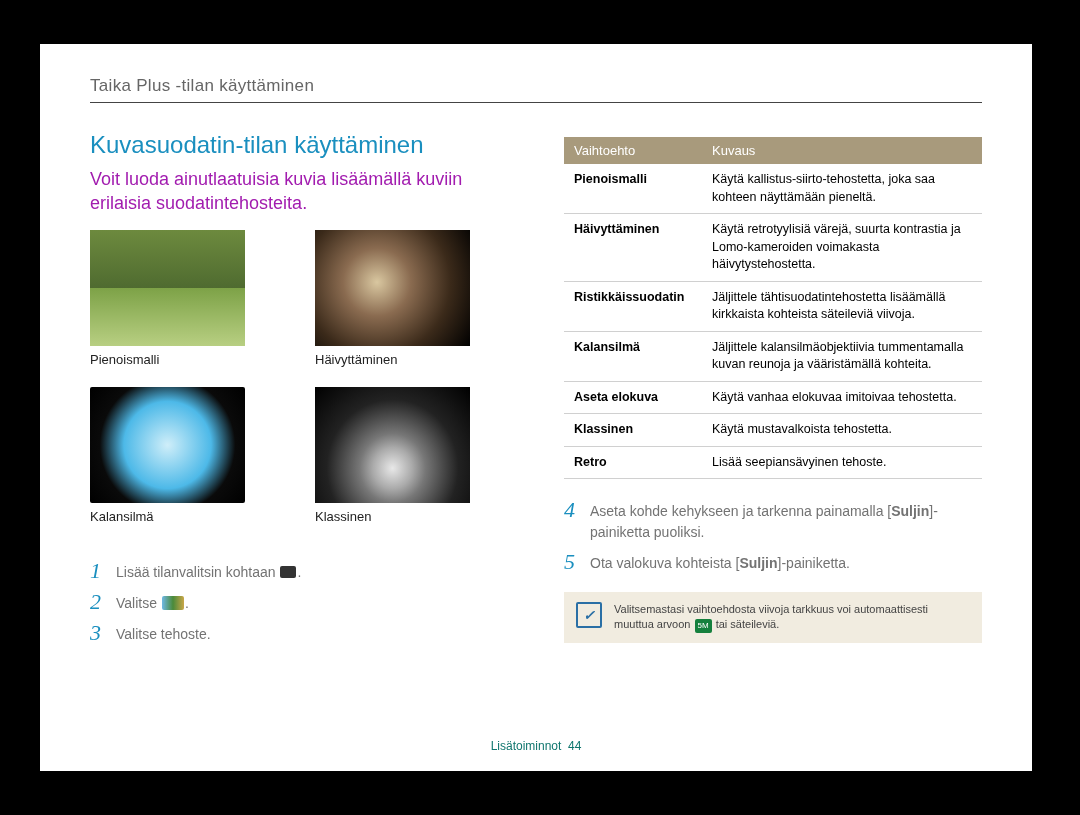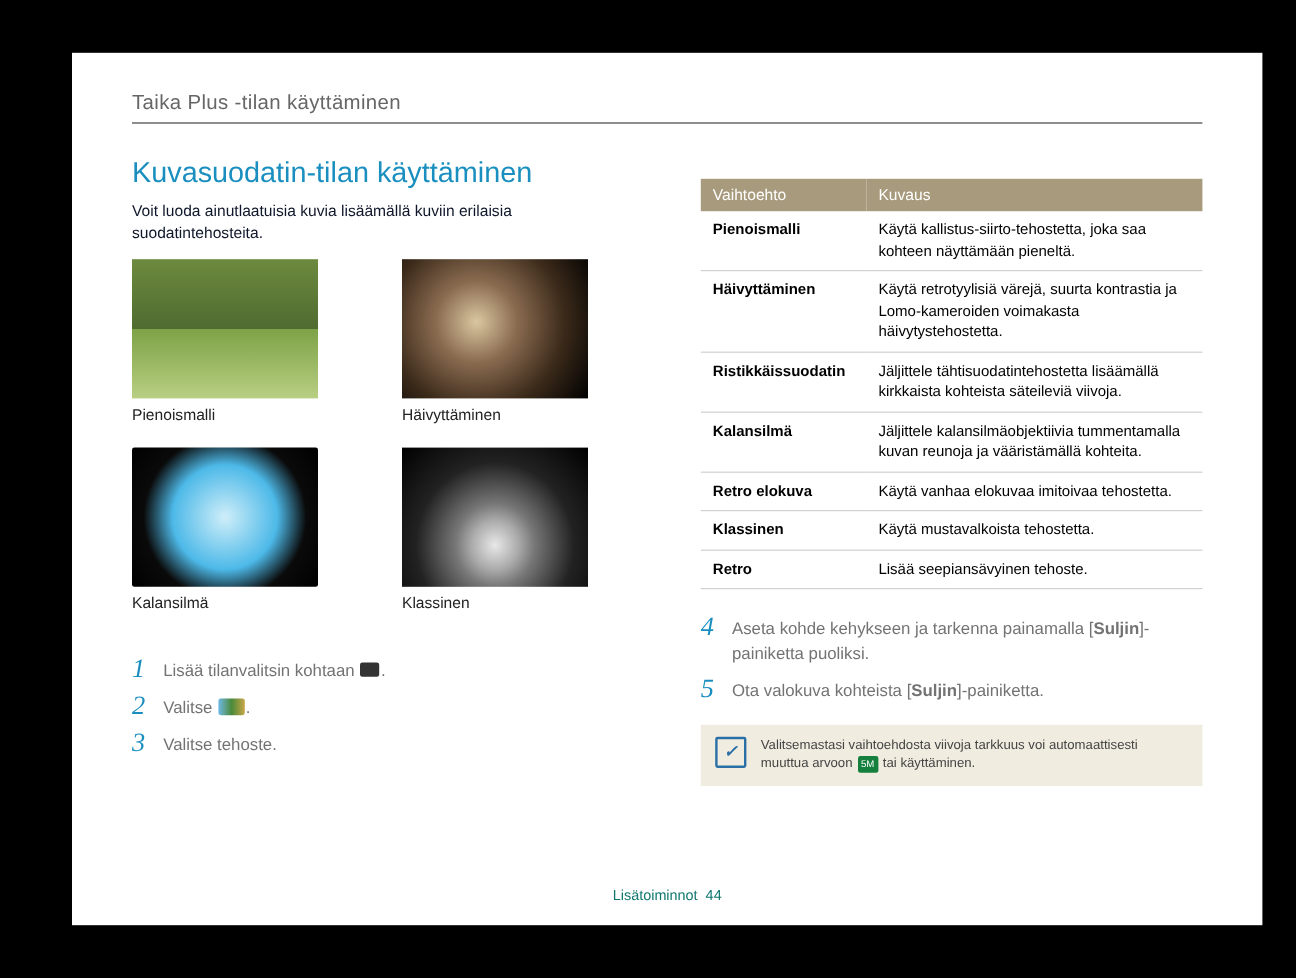--- a/index.html
+++ b/index.html
@@ -7,21 +7,21 @@
     padding: 0;
     background: #000;
     font-family: Arial, Helvetica, sans-serif;
     width: 1080px;
     height: 815px;
     overflow: hidden;
     position: relative;
   }
   .page {
     position: absolute;
-    left: 60px;
+    left: 40px;
     top: 44px;
     width: 992px;
     height: 727px;
     background: #fff;
     box-sizing: border-box;
     padding: 32px 50px 20px 50px;
   }
   .header-bar {
     font-size: 17px;
     font-weight: 300;
@@ -38,22 +38,22 @@
   .col {
     flex: 1;
   }
   .section-title {
     color: #1a8fbf;
     font-size: 24px;
     font-weight: 400;
     margin: 0 0 8px 0;
   }
   .intro {
-    font-size: 13px;
-    color: #0f172a;
+    font-size: 18px;
+    color: #a21caf;
     line-height: 1.35;
     margin: 0 0 14px 0;
   }
   .thumbs {
     display: grid;
     grid-template-columns: 1fr 1fr;
     column-gap: 32px;
     row-gap: 6px;
     margin-bottom: 22px;
   }
@@ -125,21 +125,21 @@
     height: 14px;
     background: linear-gradient(90deg,#6fb8e5 0%, #4a8a3a 50%, #c9a648 100%);
     border-radius: 2px;
     vertical-align: -2px;
     margin: 0 1px;
   }
   .opt-table {
     border-collapse: collapse;
     width: 100%;
     font-size: 12.5px;
-    margin-top: 18px;
+    margin-top: 6px;
   }
   .opt-table th {
     background: #a89a7c;
     color: #fff;
     font-weight: 400;
     text-align: left;
     padding: 6px 10px;
     font-size: 13px;
   }
   .opt-table td {
@@ -285,21 +285,21 @@
           </tr>
           <tr>
             <td class="opt-name">Ristikkäissuodatin</td>
             <td>Jäljittele tähtisuodatintehostetta lisäämällä kirkkaista kohteista säteileviä viivoja.</td>
           </tr>
           <tr>
             <td class="opt-name">Kalansilmä</td>
             <td>Jäljittele kalansilmäobjektiivia tummentamalla kuvan reunoja ja vääristämällä kohteita.</td>
           </tr>
           <tr>
-            <td class="opt-name">Retro elokuva</td>
+            <td class="opt-name">Aseta elokuva</td>
             <td>Käytä vanhaa elokuvaa imitoivaa tehostetta.</td>
           </tr>
           <tr>
             <td class="opt-name">Klassinen</td>
             <td>Käytä mustavalkoista tehostetta.</td>
           </tr>
           <tr>
             <td class="opt-name">Retro</td>
             <td>Lisää seepiansävyinen tehoste.</td>
           </tr>
@@ -317,21 +317,21 @@
           <span class="step-num">5</span>
           <span class="step-text">
             <span>Ota valokuva kohteista [</span><b>Suljin</b><span>]-painiketta.</span>
           </span>
         </li>
       </ol>
 
       <div class="note-box">
         <div class="note-icon">✓</div>
         <div class="note-text">
-          <span>Valitsemastasi vaihtoehdosta viivoja tarkkuus voi automaattisesti muuttua arvoon </span><span class="icon-5m">5M</span><span> tai käyttäminen.</span>
+          <span>Valitsemastasi vaihtoehdosta viivoja tarkkuus voi automaattisesti muuttua arvoon </span><span class="icon-5m">5M</span><span> tai säteileviä.</span>
         </div>
       </div>
 
     </div>
   </div>
 
   <div class="footer">
     <span>Lisätoiminnot</span>&nbsp;&nbsp;<span>44</span>
   </div>
 

